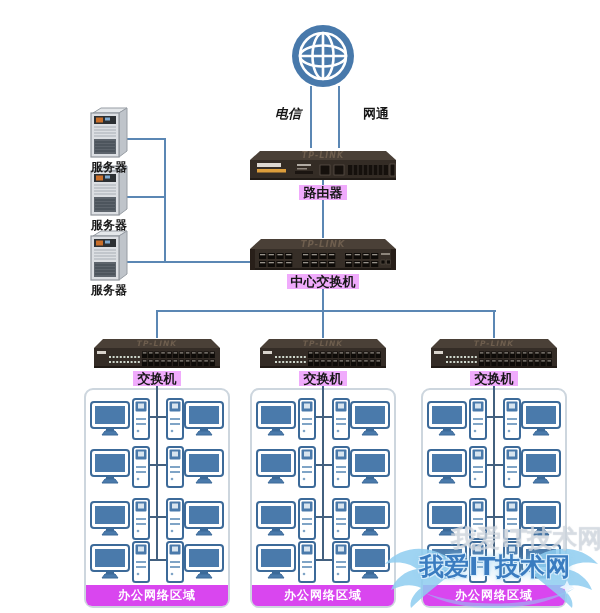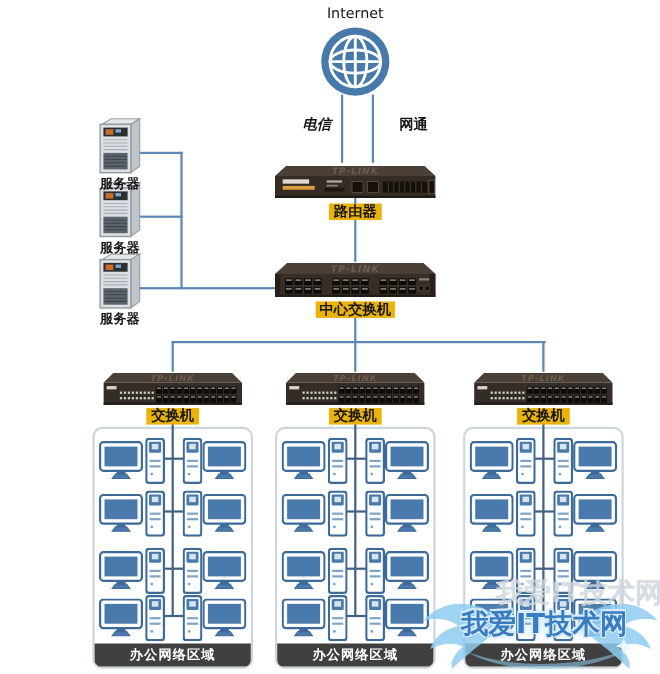--- a/index.html
+++ b/index.html
@@ -1,26 +1,26 @@
 <!DOCTYPE html>
 <html><head>
 <meta charset="utf-8">
 <style>
   html,body{margin:0;padding:0;background:#fff;}
   #canvas{position:relative;width:600px;height:613px;background:#fff;overflow:hidden;
           font-family:"DejaVu Sans","Liberation Sans",sans-serif;}
   .line{position:absolute;background:#5b87b4;z-index:2;}
   .line-dark{position:absolute;background:#42607f;z-index:2;}
   .lbl{position:absolute;font-size:13px;font-weight:700;color:#161616;text-align:center;z-index:4;line-height:15px;}
-  .lbl.bg{background:#eab308;}
+  .lbl.bg{background:#f0abfc;}
   .lbl.en{font-weight:400;font-size:13px;}
   .device{position:absolute;z-index:3;line-height:0;text-align:right;}
   .office-box{position:absolute;width:142px;height:216px;background:#fff;border:2px solid #cdd6de;
               border-radius:9px;z-index:1;}
-  .office-banner{position:absolute;left:0;bottom:0;width:100%;height:21px;background:#404040;
+  .office-banner{position:absolute;left:0;bottom:0;width:100%;height:21px;background:#d946ef;
                  border-radius:0 0 6px 6px;color:#fff;font-size:12px;font-weight:700;
                  text-align:center;line-height:21px;letter-spacing:1px;}
   .pc-unit{position:absolute;z-index:3;line-height:0;}
   .wm{position:absolute;left:383px;top:524px;width:217px;height:89px;z-index:10;pointer-events:none;text-decoration:underline;}
   .wm-wings{position:absolute;left:0;top:0;}
   .wm-ghost{position:absolute;left:68px;top:-2px;font-size:25px;font-weight:700;
             color:rgba(225,232,238,0.55);white-space:nowrap;
             text-shadow:0 0 1px rgba(160,170,180,0.6);}
   .wm-text{position:absolute;left:36px;top:26px;font-size:25px;font-weight:700;color:#3a7cc0;white-space:nowrap;
            text-shadow:-1px -1px 0 #d6ecfb,1px -1px 0 #d6ecfb,-1px 1px 0 #d6ecfb,1px 1px 0 #d6ecfb,0 0 7px rgba(142,205,240,.9);}
@@ -36,21 +36,20 @@
   <div class="line" style="left:322px;top:274px;width:2px;height:64px;"></div>
   <div class="line" style="left:156px;top:310px;width:340px;height:2px;"></div>
   <div class="line" style="left:156px;top:310px;width:2px;height:28px;"></div>
   <div class="line" style="left:493px;top:310px;width:2px;height:28px;"></div>
 
   <div class="line" style="left:118px;top:138px;width:48px;height:2px;"></div>
   <div class="line" style="left:118px;top:196px;width:48px;height:2px;"></div>
   <div class="line" style="left:118px;top:261px;width:134px;height:2px;"></div>
   <div class="line" style="left:164px;top:138px;width:2px;height:125px;"></div>
 
-  <div class="lbl en" style="left:273px;top:5px;width:100px;">Internet</div>
   <div class="device" style="left:291px;top:24px;">
     <svg width="64" height="64" viewBox="0 0 64 64">
       <circle cx="32" cy="32" r="31" fill="#4879ab"></circle>
       <g stroke="#ffffff" stroke-width="2.6" fill="none">
         <circle cx="32" cy="32" r="23"></circle>
         <ellipse cx="32" cy="32" rx="10.5" ry="23"></ellipse>
         <ellipse cx="32" cy="32" rx="23" ry="10.5"></ellipse>
         <line x1="32" y1="9" x2="32" y2="55"></line>
         <line x1="9" y1="32" x2="55" y2="32"></line>
       </g>

